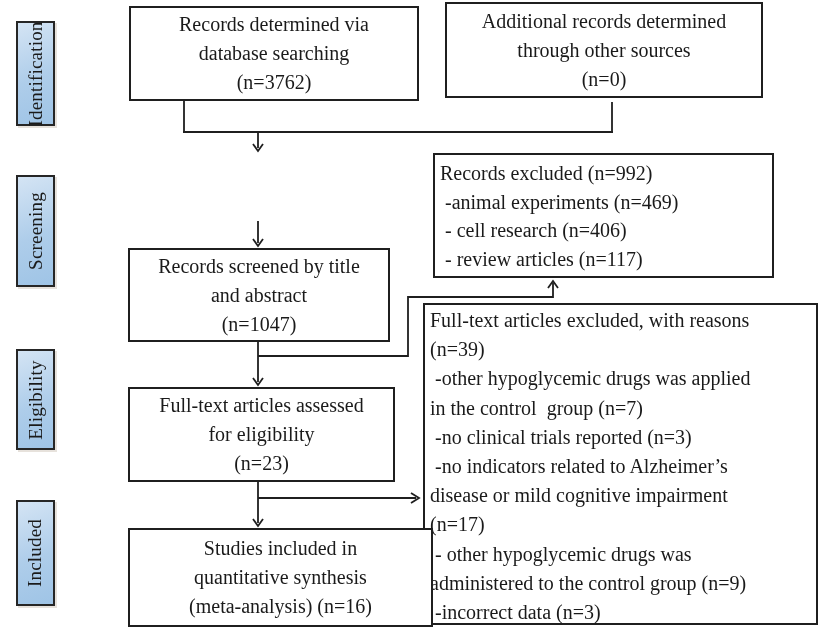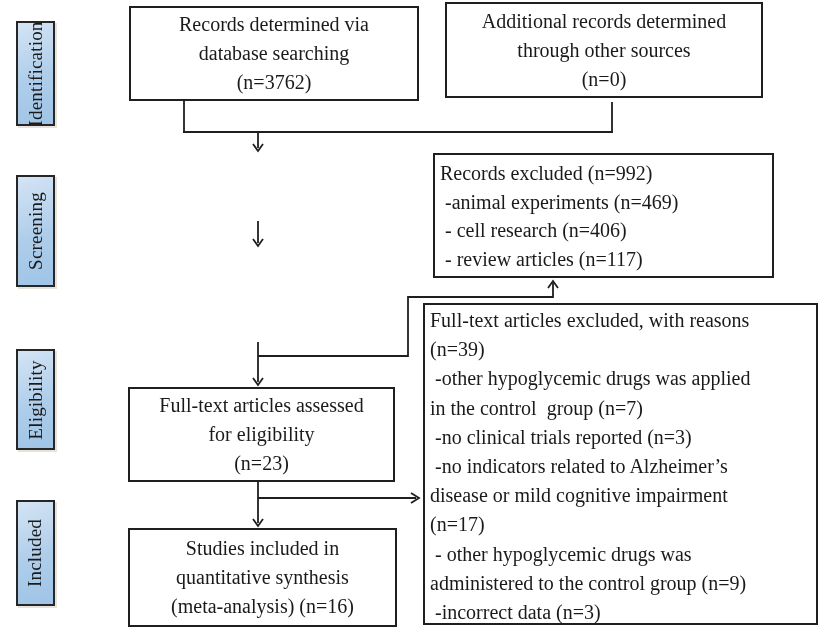--- a/index.html
+++ b/index.html
@@ -119,20 +119,25 @@
   </div>
 
 
   <div class="box leftalign" style="left:433px; top:153px; width:341px; height:125px; padding-top:3px;">
     <span>Records excluded (n=992)
  -animal experiments (n=469)
  - cell research (n=406)
  - review articles (n=117)</span>
   </div>
 
+  <div class="box centered" style="left:128px; top:248px; width:262px; height:94px;">
+    <span>Records screened by title
+and abstract
+(n=1047)</span>
+  </div>
 
   <div class="box leftalign tall" style="left:423px; top:303px; width:395px; height:322px;">
     <span>Full-text articles excluded, with reasons
 (n=39)
  -other hypoglycemic drugs was applied
 in the control  group (n=7)
  -no clinical trials reported (n=3)
  -no indicators related to Alzheimer’s
 disease or mild cognitive impairment
 (n=17)
@@ -140,19 +145,19 @@
 administered to the control group (n=9)
  -incorrect data (n=3)</span>
   </div>
 
   <div class="box centered" style="left:128px; top:387px; width:267px; height:95px;">
     <span>Full-text articles assessed
 for eligibility
 (n=23)</span>
   </div>
 
-  <div class="box centered" style="left:128px; top:528px; width:269px; height:99px;">
+  <div class="box centered" style="left:128px; top:528px; width:305px; height:99px;">
     <span>Studies included in
 quantitative synthesis
 (meta-analysis) (n=16)</span>
   </div>
 
 </div>
 
 </body></html>

